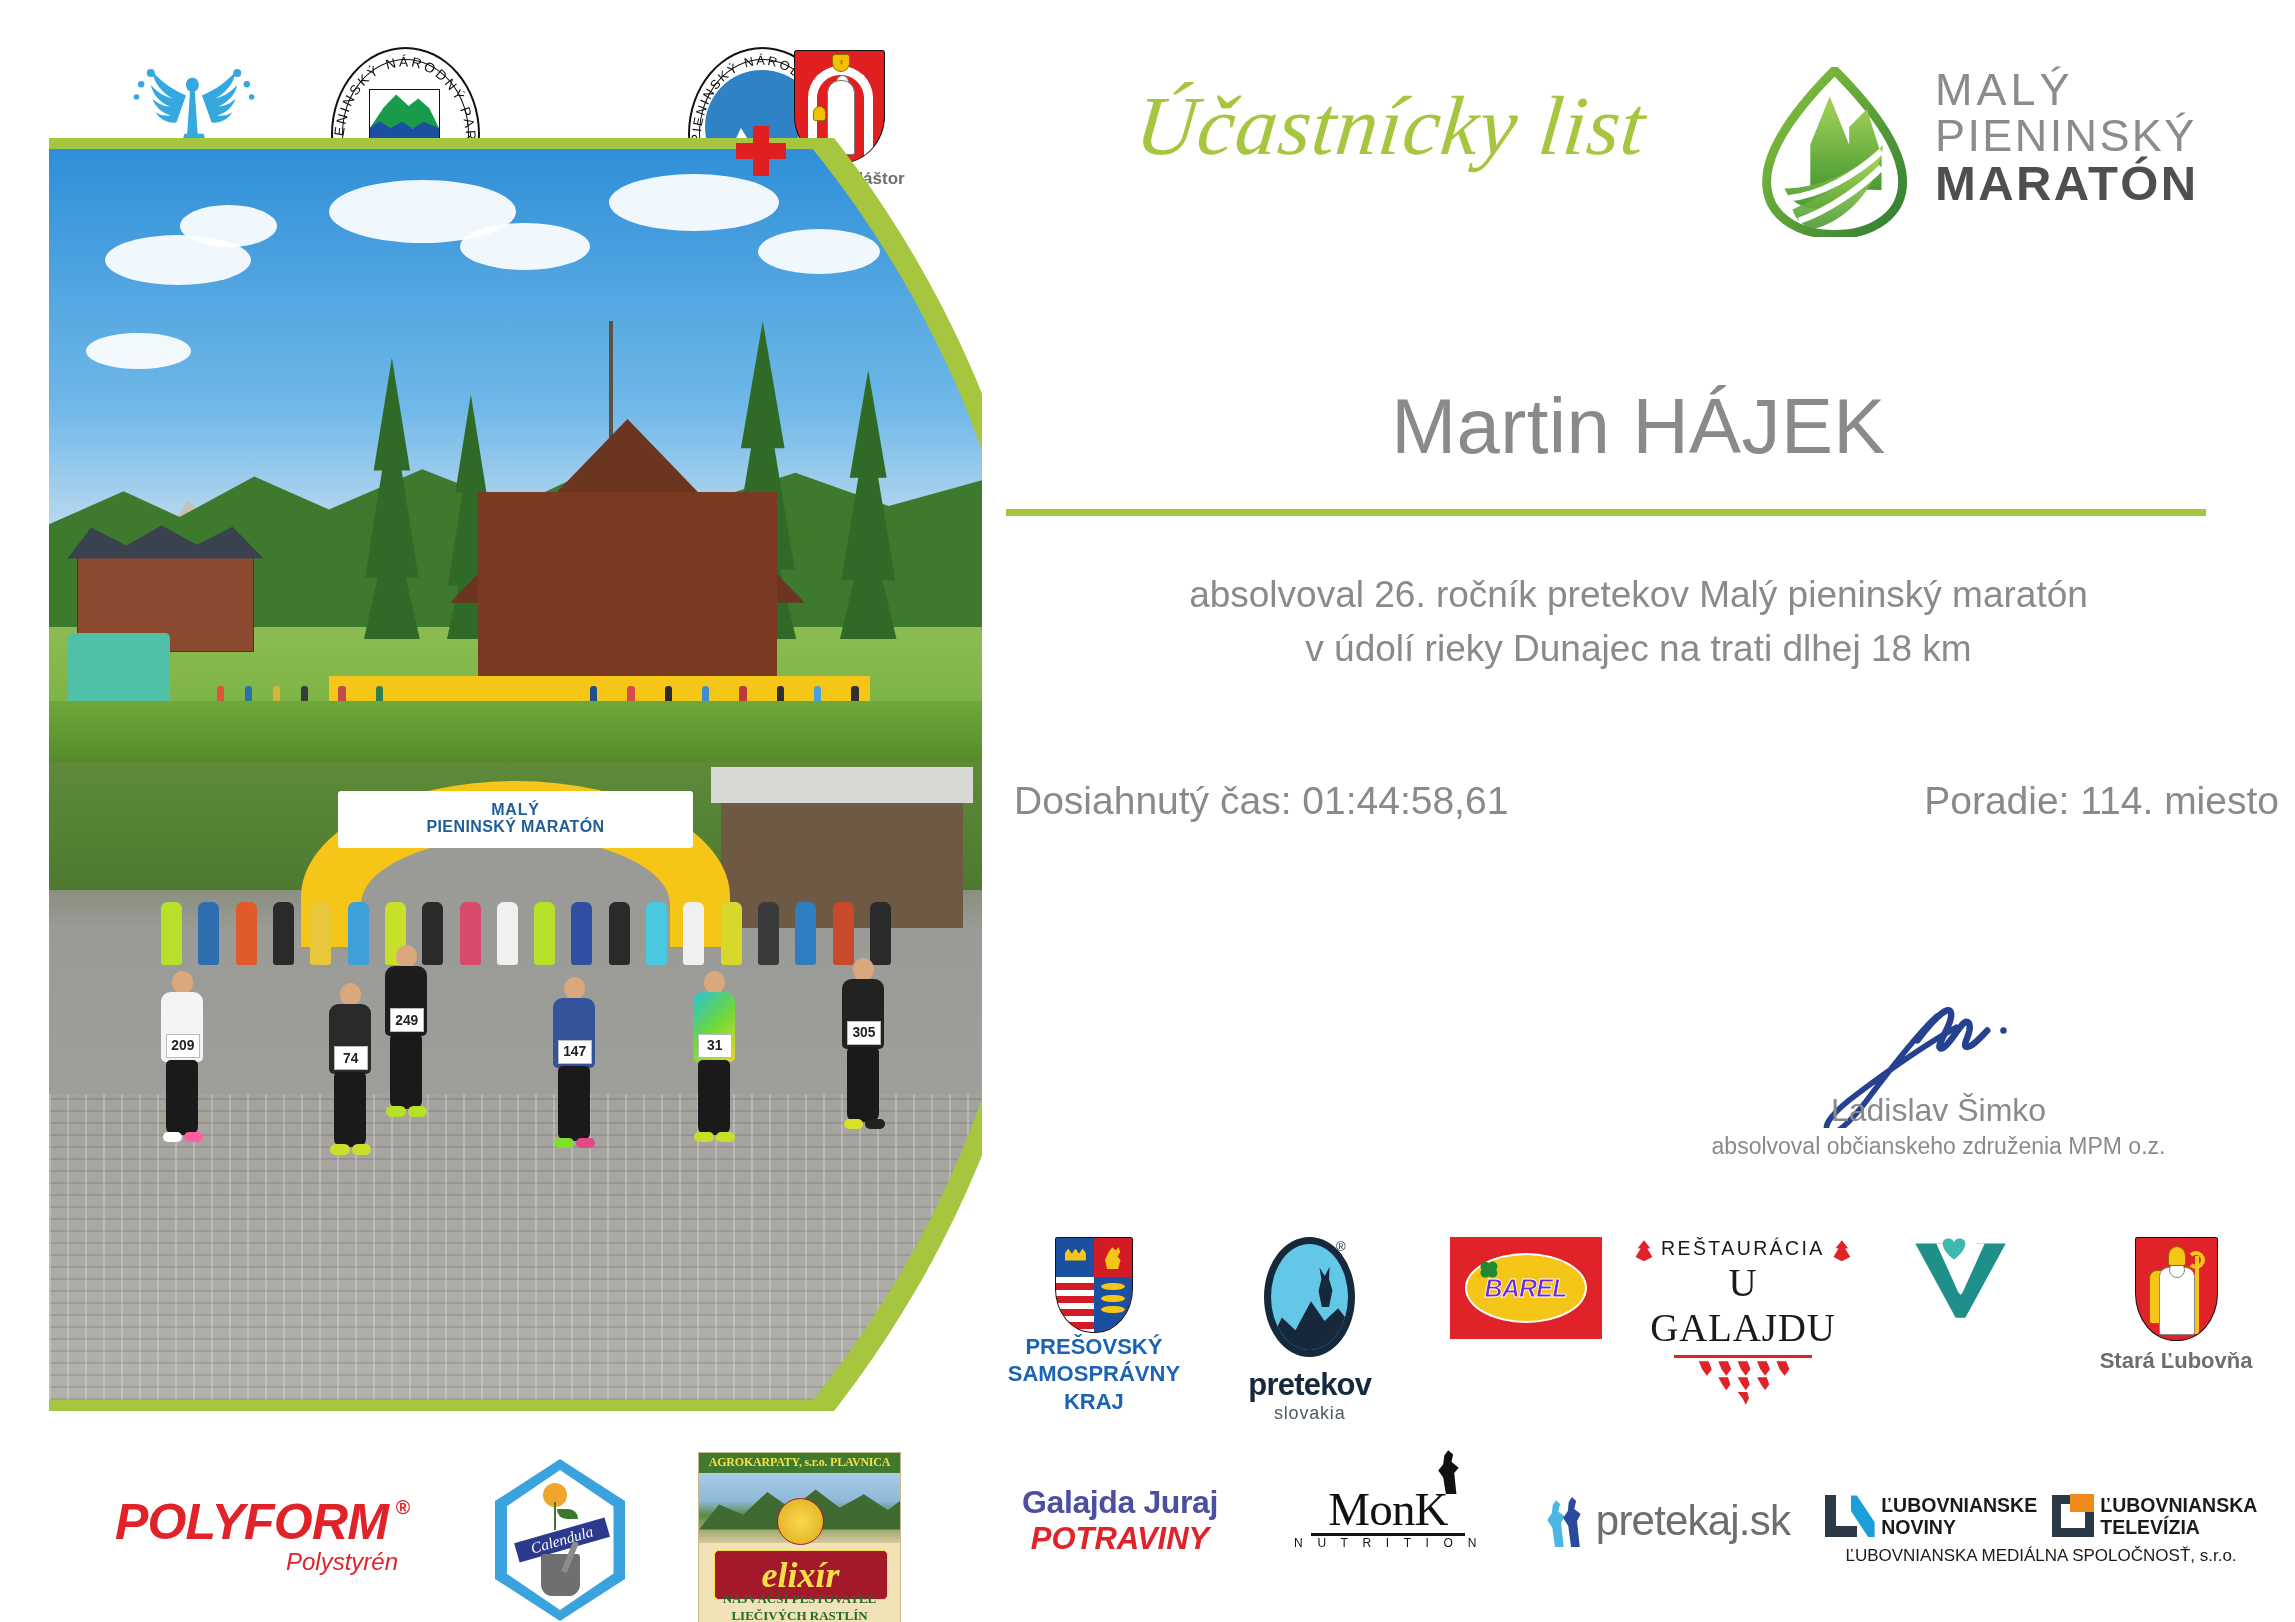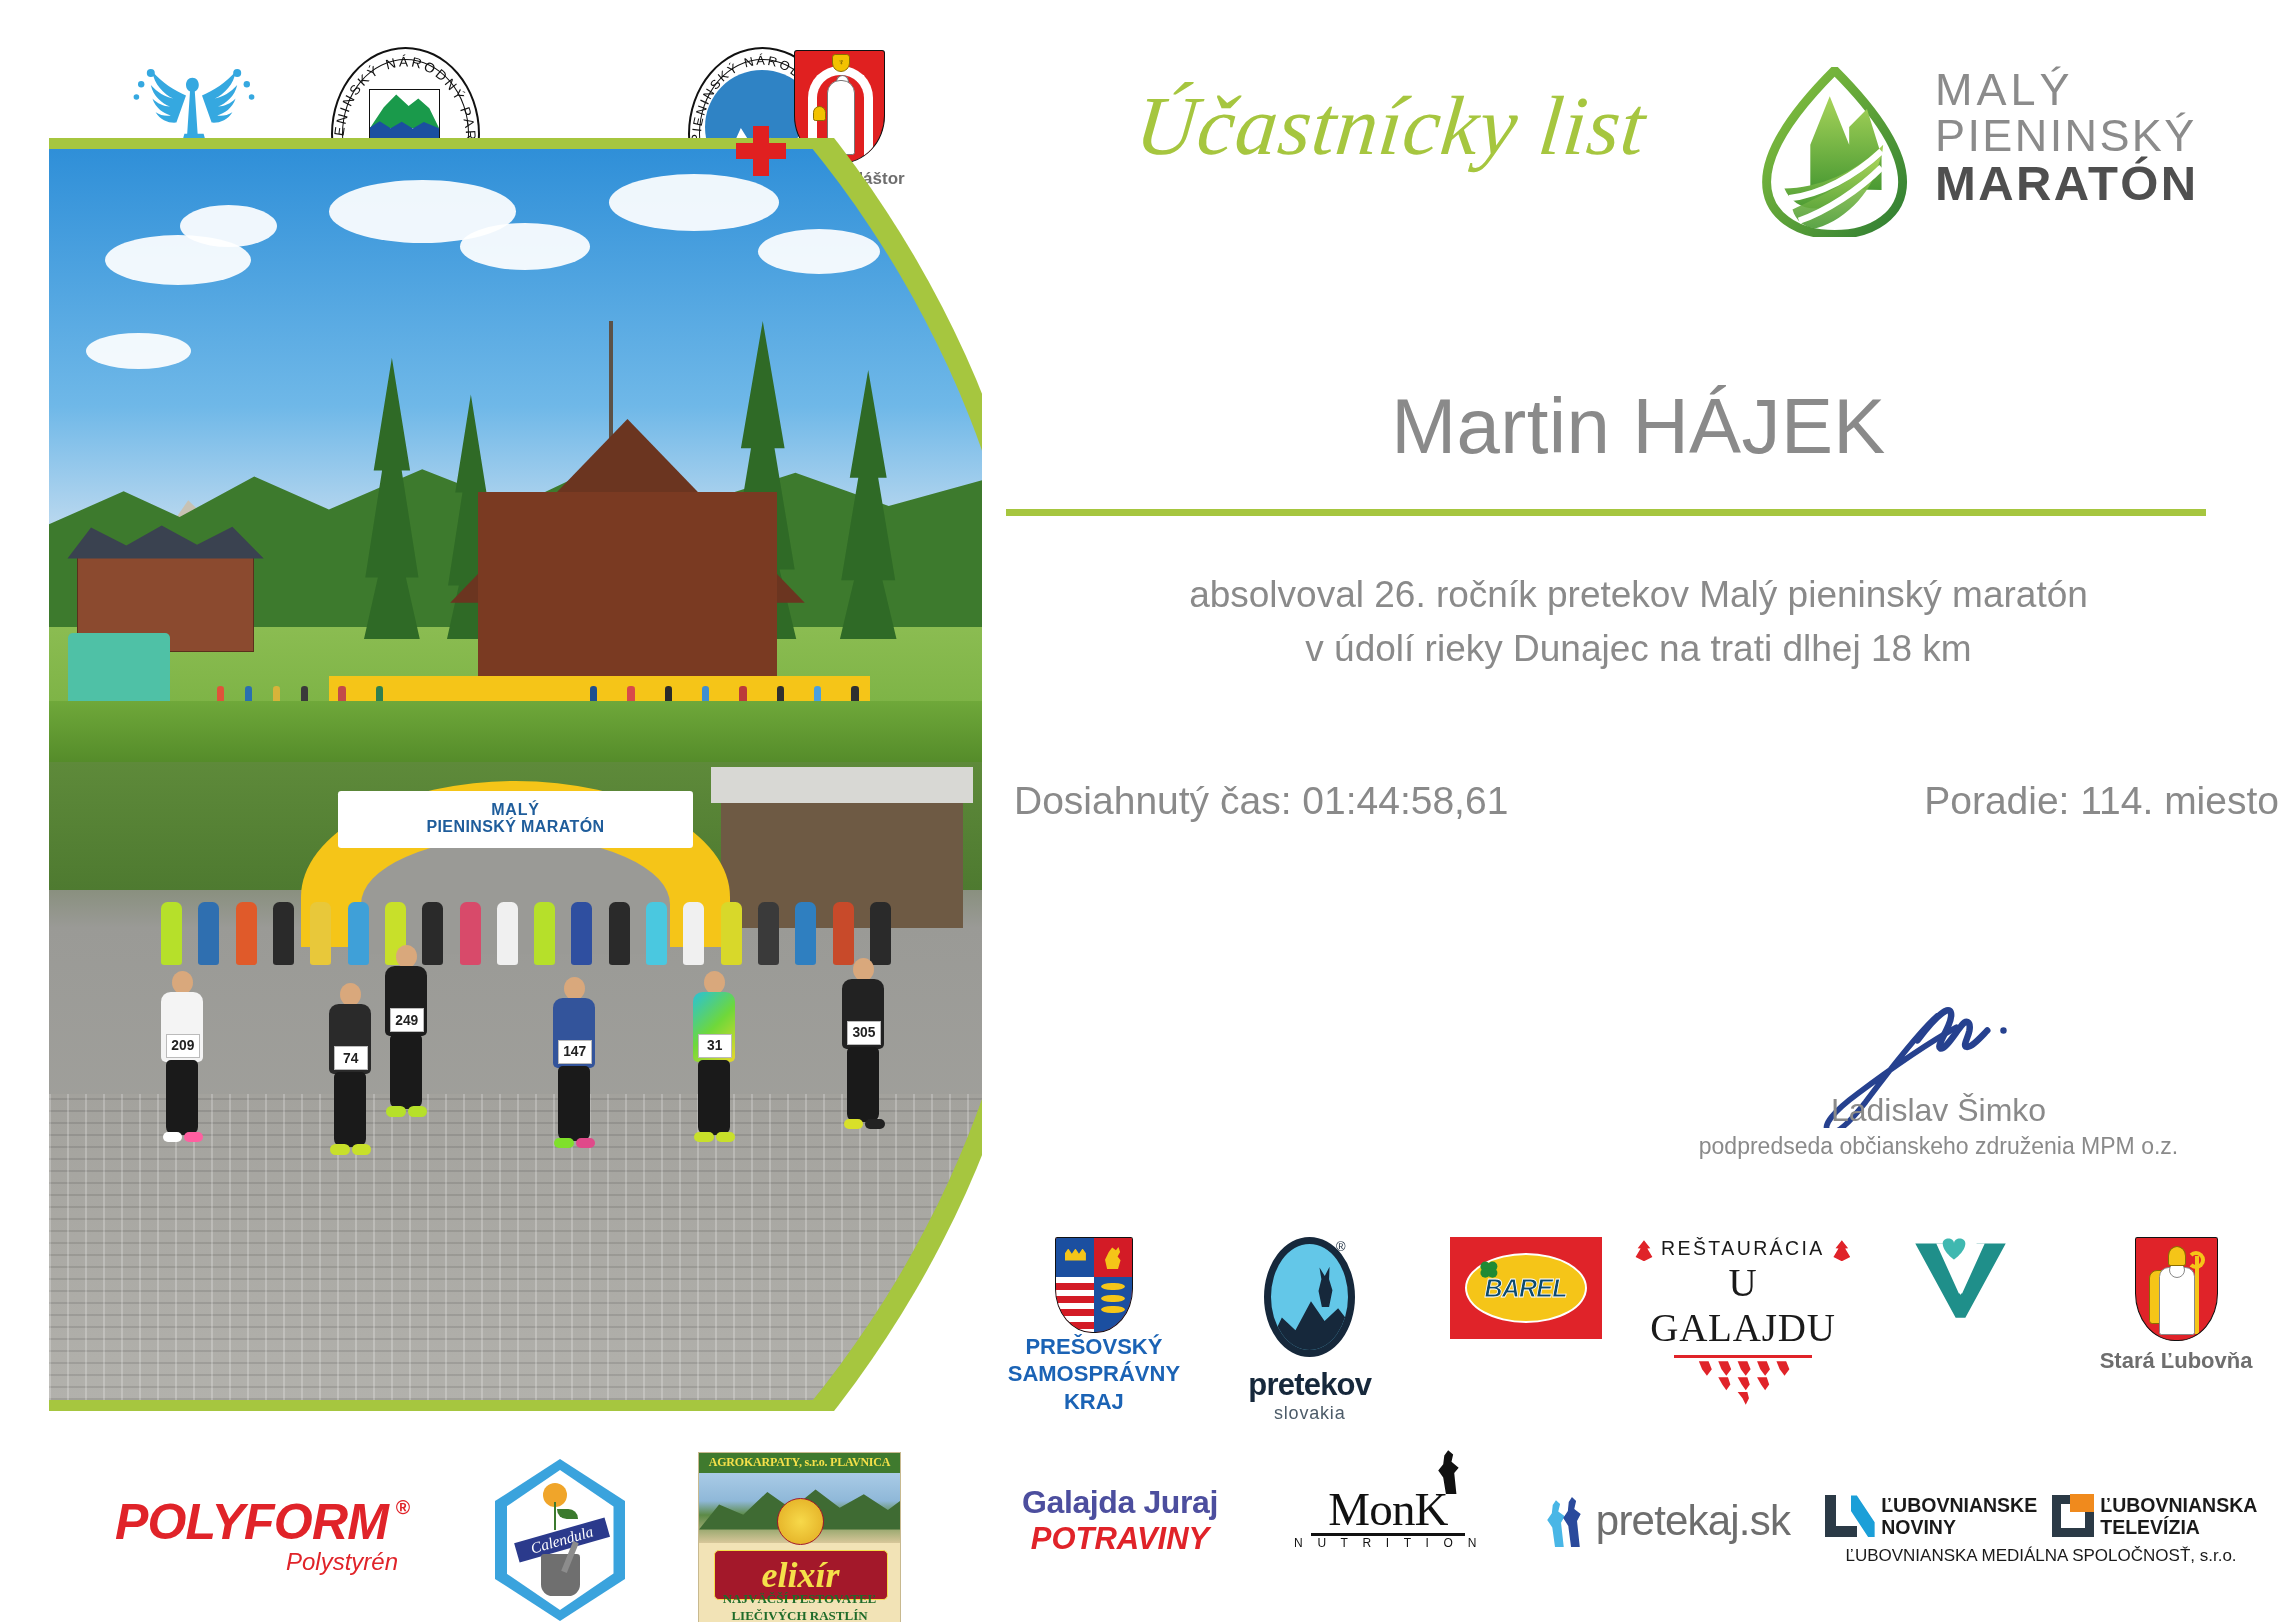--- a/index.html
+++ b/index.html
@@ -378,21 +378,21 @@
   .barel-box{
     position:relative; margin:0 auto; width:152px; height:102px; background:#e02329;
     display:flex; align-items:center; justify-content:center;
   }
   .barel-oval{
     width:122px; height:70px; background:#f5c518; border:2.4px solid #fff; border-radius:50%;
     display:flex; align-items:center; justify-content:center;
     position:relative;
   }
   .barel-oval span{
-    font-size:25px; font-weight:bold; font-style:italic; color:#0c4a6e;
+    font-size:25px; font-weight:bold; font-style:italic; color:#6d28d9;
     -webkit-text-stroke:0.8px #fff;
     letter-spacing:-0.8px;
   }
   .barel-clover{
     position:absolute; left:11.4px; top:4.9px; width:21px; height:21px;
   }
 
   .ug-top{ font-size:19.5px; color:#1a1a1a; letter-spacing:2.4px; }
   .ug-main{ font-size:39px; color:#1a1a1a; letter-spacing:0.8px; font-family:"Liberation Serif",serif; }
   .ug-rule{ width:138px; height:3.2px; background:#e02329; margin:4.9px auto 0; }
@@ -762,21 +762,21 @@
     <svg viewBox="0 0 460 160" width="373" height="130" style="position:absolute;left:138px;top:0">
       <g fill="none" stroke="#26418f" stroke-linecap="round" stroke-linejoin="round">
         <path d="M238 22 C214 44 180 88 150 128 C128 156 112 170 104 164 C96 158 110 140 140 118 C180 88 226 56 262 36" stroke-width="7"></path>
         <path d="M214 52 C226 36 238 22 248 16 C256 12 258 20 252 34 C246 48 238 60 242 62 C248 64 260 44 268 34
                  C274 26 280 28 278 40 C276 50 270 58 274 60 C280 62 292 48 300 40" stroke-width="8"></path>
         <circle cx="320" cy="40" r="4" fill="#26418f" stroke="none"></circle>
       </g>
     </svg>
   </div>
   <div id="sig-name">Ladislav Šimko</div>
-  <div id="sig-role">podpredseda občianskeho združenia MPM o.z.</div>
+  <div id="sig-role">absolvoval občianskeho združenia MPM o.z.</div>
 </div>
 
 <div id="sponsors-left">
 
   <div id="sp-polyform">
     <div class="pf-word">
       <span>POLYFORM</span>
       <span class="pf-reg">®</span>
     </div>
     <div class="pf-sub">Polystyrén</div>

